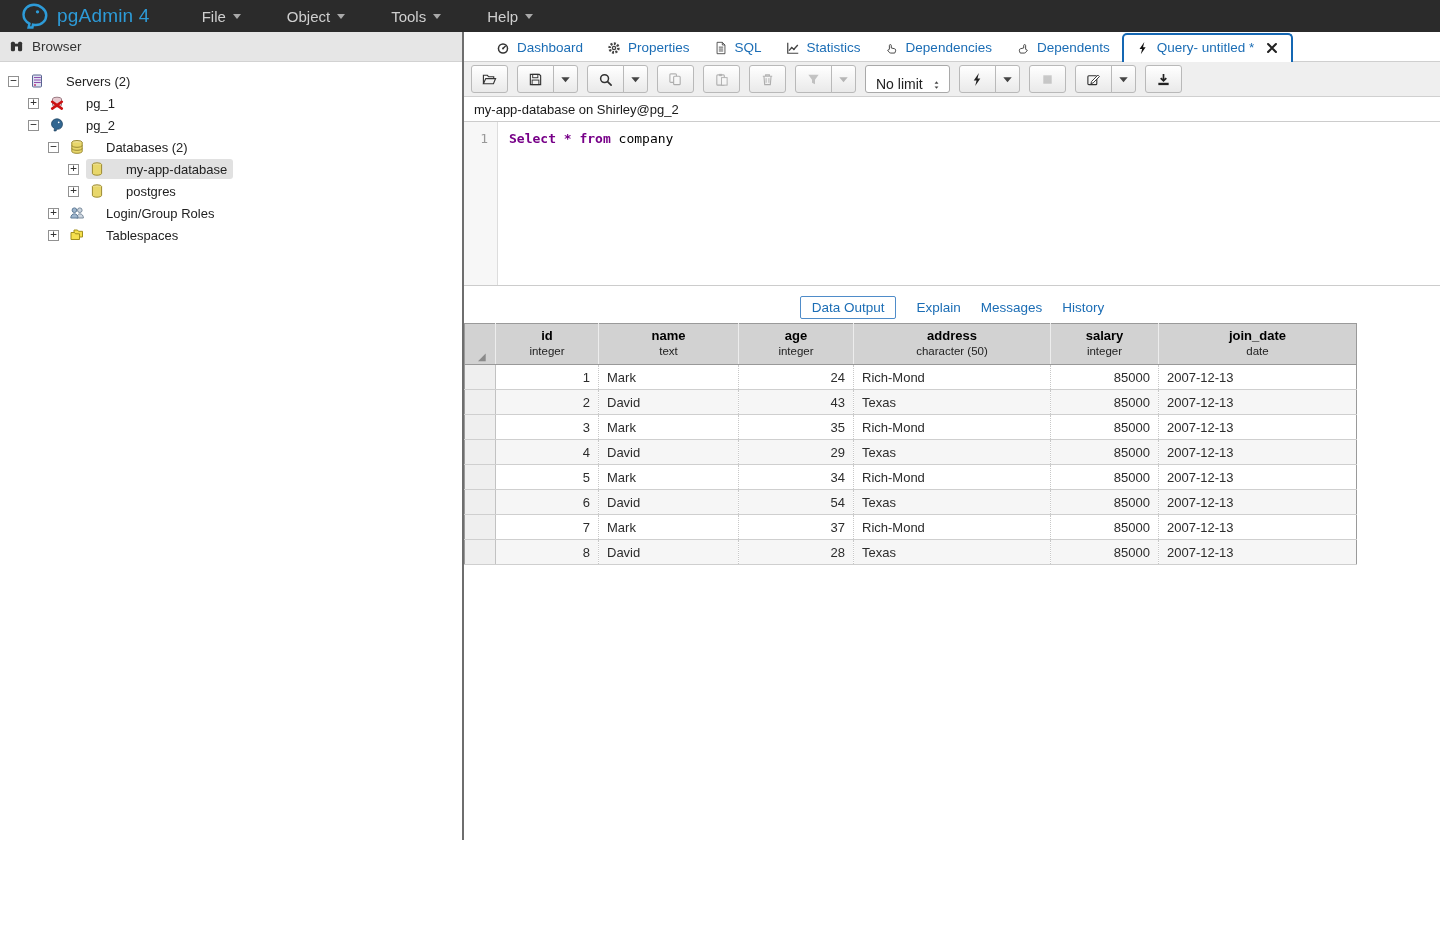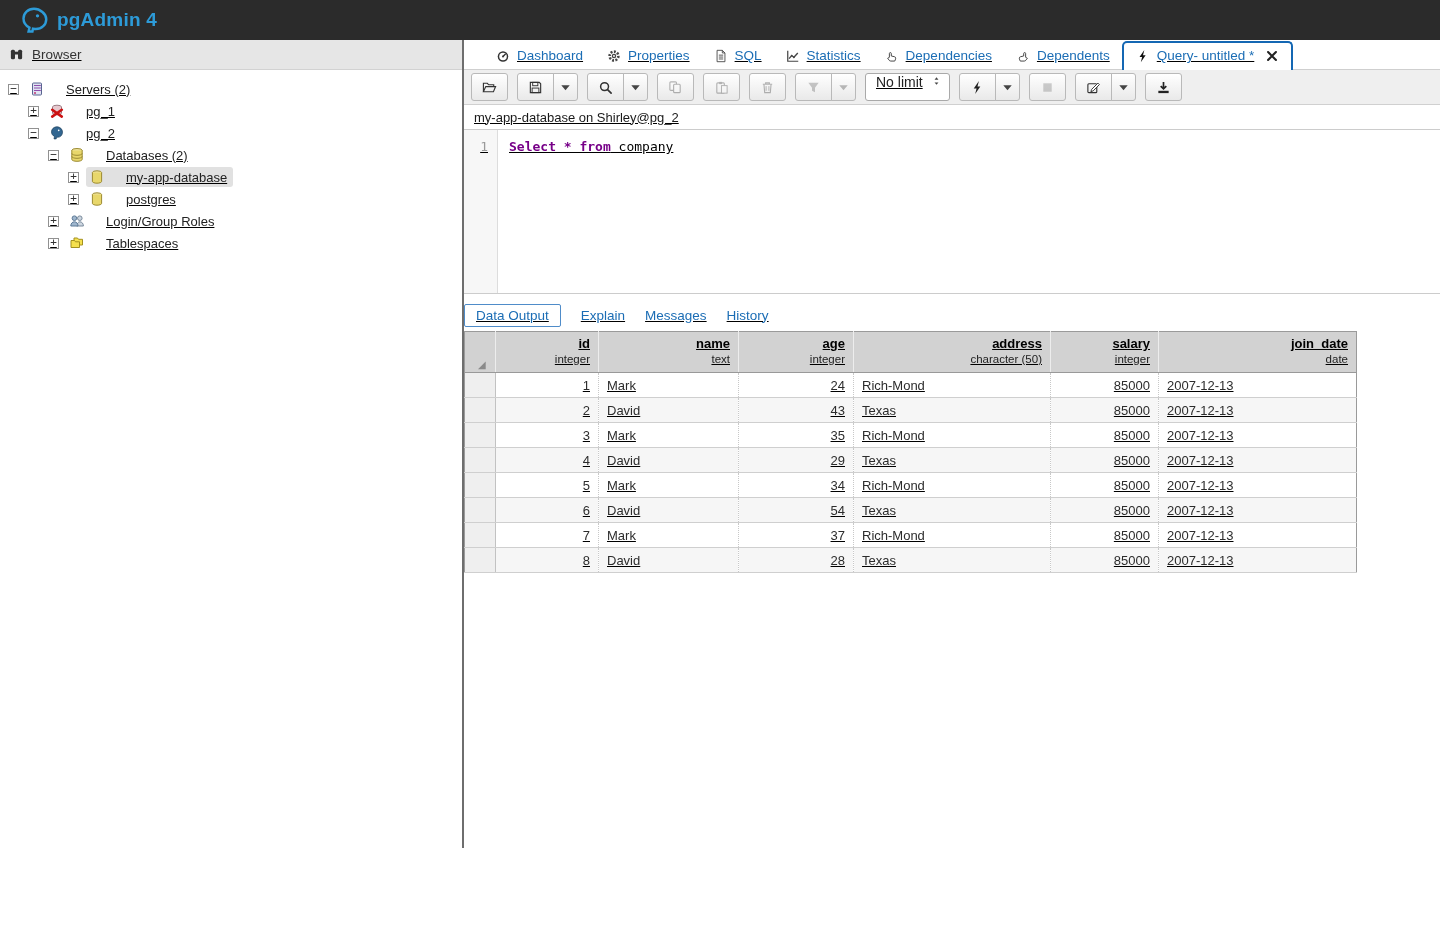--- a/index.html
+++ b/index.html
@@ -2,30 +2,30 @@
 <html><head>
 <meta charset="utf-8">
 <style>
   * { box-sizing: border-box; margin: 0; padding: 0; }
   html,body { width:1440px; height:940px; overflow:hidden; background:#fff;
               font-family:"Liberation Sans", sans-serif; }
   .icon { display:inline-flex; align-items:center; justify-content:center; flex:0 0 auto; }
   .icon svg { display:block; }
 
   
-  .navbar { height:40px; background:#2b2b2b; display:flex; align-items:center; padding-left:20px;font-weight:bold; }
+  .navbar { height:32px; background:#2b2b2b; display:flex; align-items:center; padding-left:20px; }
   .brand { display:flex; align-items:center; gap:9px; cursor:pointer; }
   .brand .icon { width:28px; height:28px; }
   .brand-name { color:#2d9bd8; font-size:19px; letter-spacing:.2px; }
   .nav-menus { display:flex; margin-left:36px; gap:14px; }
   .menu-item { color:#cfcfcf; font-size:15px; padding:8px 16px; display:flex; align-items:center; gap:7px; cursor:pointer; }
   .menu-caret { width:0; height:0; border-left:4px solid transparent; border-right:4px solid transparent; border-top:5px solid #a9a9a9; }
 
   
-  .content { display:flex; height:808px;text-decoration:underline; }
+  .content { display:flex; height:808px; }
   .sidebar { width:464px; flex:0 0 464px; border-right:2px solid #6e6e6e; background:#fff; display:flex; flex-direction:column; }
   .main { flex:1; display:flex; flex-direction:column; background:#fff; min-width:0; }
 
   
   .sidebar-header { height:30px; background:#e6e6e6; border-bottom:1px solid #d2d2d2; display:flex; align-items:center; gap:8px; padding-left:9px; font-size:13.5px; color:#333; }
   .sidebar-header .icon { width:15px; height:15px; }
   .tree { padding-top:8px; font-size:13px; color:#222; }
   .tree-item { height:22px; display:flex; align-items:center; cursor:pointer; }
   .expander { width:11px; height:11px; border:1px solid #919191; background:#fff; color:#333; font-size:11px; line-height:8px; display:inline-flex; align-items:center; justify-content:center; margin-right:7px; font-family:"DejaVu Sans Mono", monospace; }
   .tree-node { display:flex; align-items:center; gap:21px; padding:2px 6px 2px 3px; border-radius:3px; }
@@ -44,39 +44,39 @@
   .btn-group { display:flex; }
   .tbtn { width:37px; height:28px; background:linear-gradient(#ffffff,#e9e9e9); border:1px solid #b9b9b9; display:flex; align-items:center; justify-content:center; cursor:pointer; }
   .tbtn + .tbtn { margin-left:-1px; }
   .btn-group .tbtn:first-child { border-radius:3px 0 0 3px; }
   .btn-group .tbtn:last-child { border-radius:0 3px 3px 0; }
   .btn-group .tbtn:only-child { border-radius:3px; }
   .tbtn.narrow { width:25px; }
   .tbtn .icon { width:15px; height:15px; }
   .tbtn.disabled { cursor:default; }
   .tbtn.disabled .icon { opacity:.35; }
-  .limit-select { height:28px; min-width:84px; background:#fff; border:1px solid #a9a9a9; border-radius:3px; display:flex; align-items:flex-start; justify-content:space-between; gap:8px; padding:0 7px 0 10px; font-size:14px; color:#222; cursor:pointer; }
+  .limit-select { height:28px; min-width:84px; background:#fff; border:1px solid #a9a9a9; border-radius:3px; display:flex; align-items:flex-end; justify-content:space-between; gap:8px; padding:0 7px 0 10px; font-size:14px; color:#222; cursor:pointer; }
   .limit-select .icon { width:11px; height:14px; }
 
   
   .conn-row { height:25px; display:flex; align-items:center; padding-left:10px; font-size:13px; color:#1a1a1a; border-bottom:1px solid #ccc; background:#fff; }
   .editor { height:164px; display:flex; border-bottom:1px solid #ccc; font-family:"DejaVu Sans Mono", monospace; font-size:13px; }
   .gutter { width:34px; flex:0 0 34px; background:#f7f7f7; border-right:1px solid #ddd; color:#999; text-align:right; padding:9px 9px 0 0; }
   .code-area { padding:9px 0 0 11px; color:#000; cursor:text; flex:1; }
   .kw { color:#770088; font-weight:bold; }
 
   
-  .output-tabs { margin-top:8px; height:26px; display:flex; align-items:center; gap:20px; font-size:13.5px; }
+  .output-tabs { margin-top:8px; height:26px; display:flex; align-items:center; gap:20px; font-size:13.5px;justify-content:center; }
   .output-tab { color:#1b6db5; cursor:pointer; padding:3px 0; }
   .output-tab.active { border:1px solid #4f8cc9; border-radius:2px; padding:3px 11px; }
 
   
   .grid-wrap { margin-top:3px; }
   table.grid { border-collapse:collapse; table-layout:fixed; width:892px; font-size:13px; border:1px solid #9a9a9a; }
-  .grid th { background:#d2d2d2; border-right:1px solid #ededed; border-bottom:1px solid #999; text-align:right; padding:4px 8px 3px 8px; height:41px; vertical-align:top; font-weight:normal; cursor:pointer; }
+  .grid th { background:#d2d2d2; border-right:1px solid #ededed; border-bottom:1px solid #999; text-align:center; padding:4px 8px 3px 8px; height:41px; vertical-align:top; font-weight:normal; cursor:pointer; }
   .grid th .col-name { font-weight:bold; font-size:13px; color:#000; }
   .grid th .col-type { font-size:11.5px; color:#222; margin-top:2px; }
   .grid th.corner { position:relative; padding:0; }
   .corner-tri { position:absolute; left:13px; bottom:2px; font-size:10px; color:#8a8a8a; line-height:1; }
   .grid td { padding:4px 8px; border-right:1px dotted #c8c8c8; border-bottom:1px solid #cfcfcf; color:#2c2c2c; height:25px; white-space:nowrap; overflow:hidden; cursor:cell; }
   .grid td:last-child, .grid th:last-child { border-right:none;margin-left:35px; }
   .grid td.rownum { background:#efefef; border-right:1px solid #c2c2c2; cursor:pointer; }
   .grid tr.alt td { background:#f6f6f6; }
   .grid tr.alt td.rownum { background:#efefef; }
   .grid td.num { text-align:right; }
@@ -88,20 +88,38 @@
 <div class="navbar">
   <div class="brand">
     <span class="icon" id="brand-icon">
         <svg width="100%" height="100%" viewBox="0 0 16 16" xmlns="http://www.w3.org/2000/svg">
           <path d="M8 1.6C4.6 1.6 2 4.1 2 7.2c0 2.3 1.4 4.2 3.4 5.2l-.5 2.2h2.2l.3-1.6c.4.1.9.1 1.6.1 3.4 0 6-2.5 6-5.6S11.4 1.6 8 1.6z" fill="none" stroke="#2d9bd8" stroke-width="1.4"></path>
           <circle cx="10" cy="5.6" r=".95" fill="#2d9bd8"></circle>
         </svg>
       </span>
     <span class="brand-name">pgAdmin 4</span>
   </div>
+  <div class="nav-menus" id="nav-menus">
+      <div class="menu-item">
+        <span>File</span>
+        <span class="menu-caret"></span>
+      </div>
+      <div class="menu-item">
+        <span>Object</span>
+        <span class="menu-caret"></span>
+      </div>
+      <div class="menu-item">
+        <span>Tools</span>
+        <span class="menu-caret"></span>
+      </div>
+      <div class="menu-item">
+        <span>Help</span>
+        <span class="menu-caret"></span>
+      </div>
+    </div>
 </div>
 
 <div class="content">
   <aside class="sidebar">
     <div class="sidebar-header">
       <span class="icon" id="binoc-icon">
           <svg width="100%" height="100%" viewBox="0 0 16 16" xmlns="http://www.w3.org/2000/svg">
             <rect x="2" y="3" width="4.4" height="10" rx="1.6" fill="#333"></rect>
             <rect x="9.6" y="3" width="4.4" height="10" rx="1.6" fill="#333"></rect>
             <rect x="6" y="5" width="4" height="3" fill="#333"></rect>

